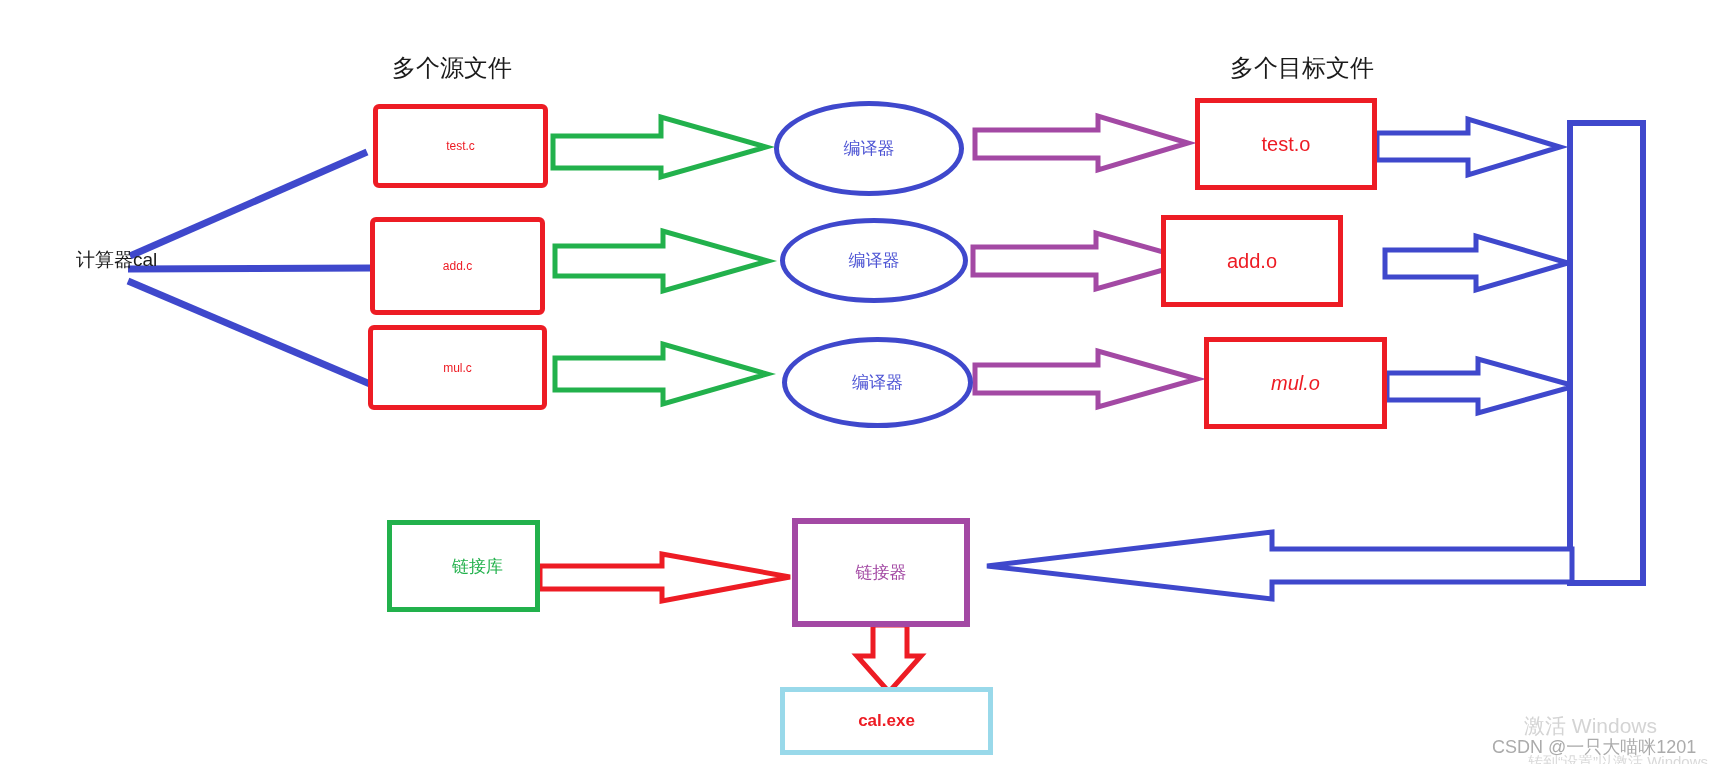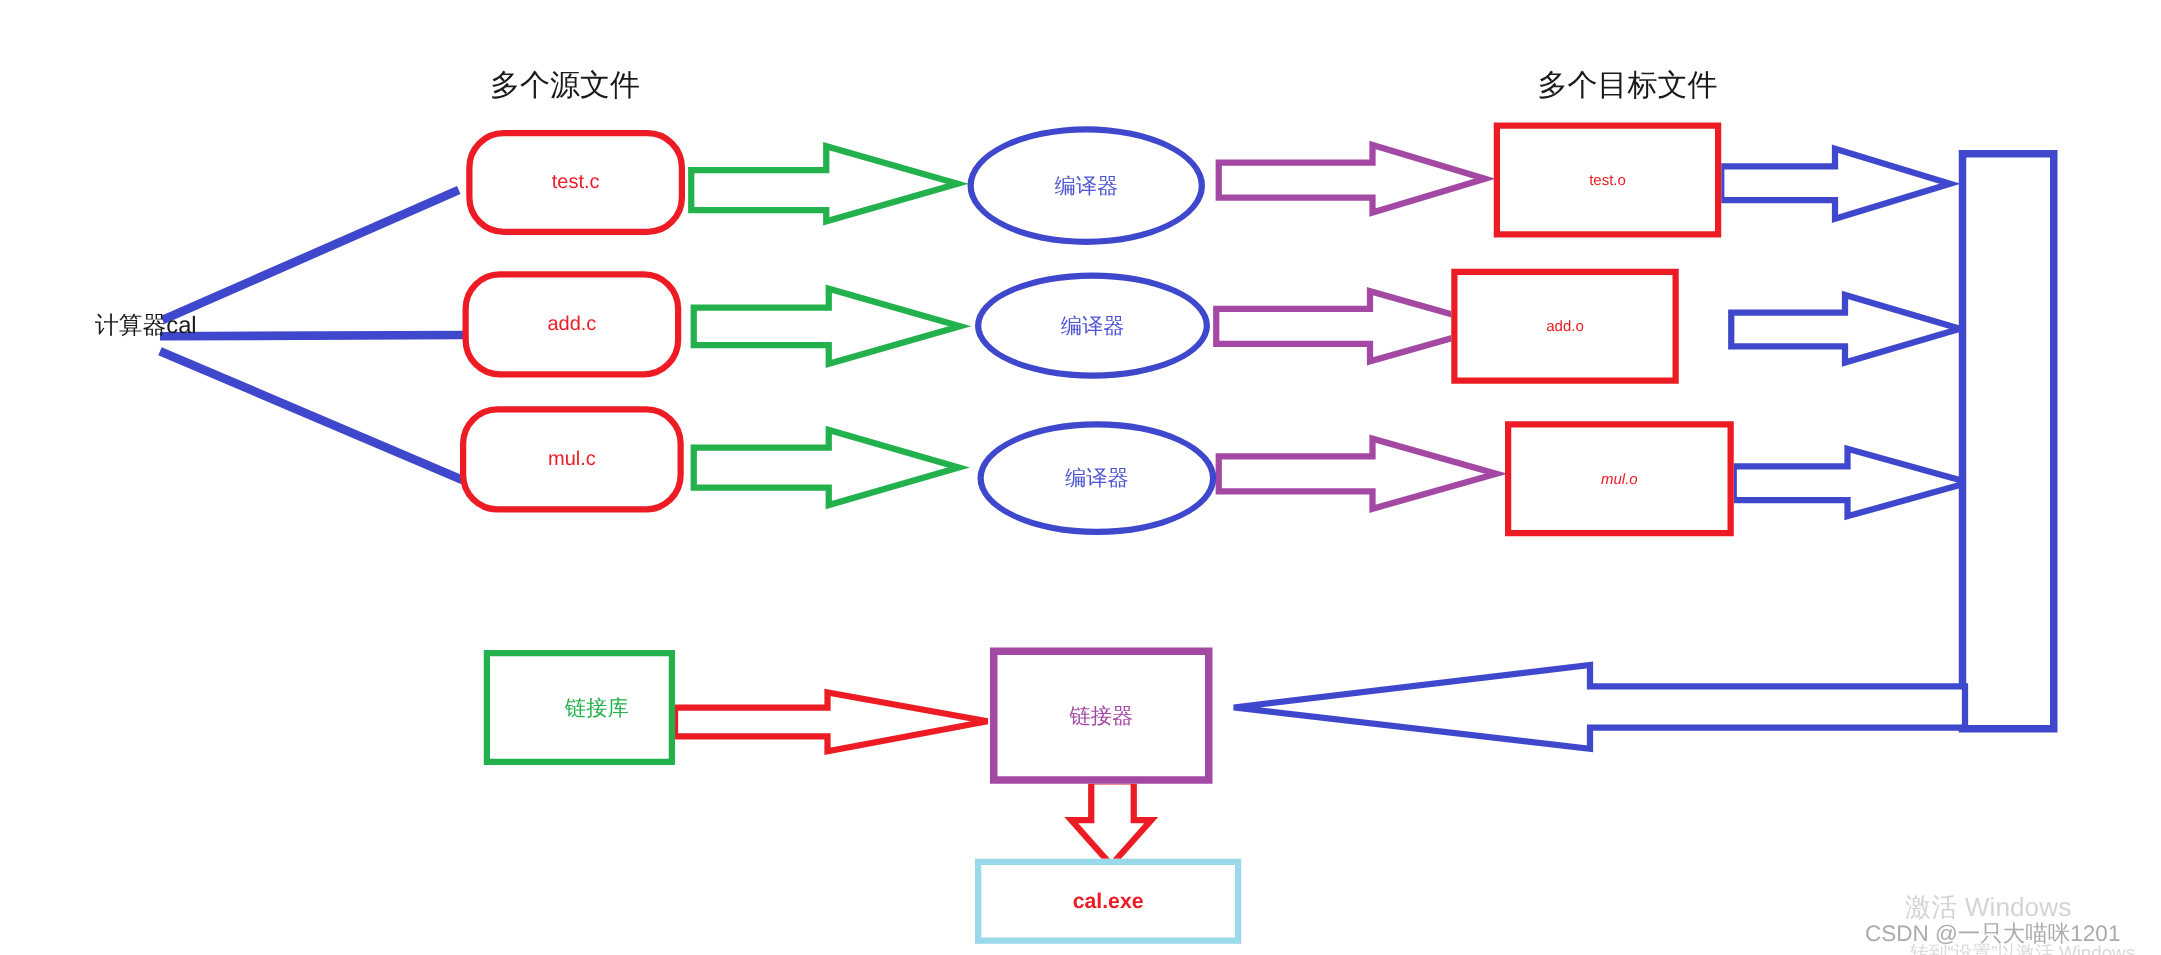--- a/index.html
+++ b/index.html
@@ -6,22 +6,22 @@
   body{
     width:1729px;height:764px;position:relative;overflow:hidden;
     background:#ffffff;
     font-family:"Liberation Sans","DejaVu Sans",sans-serif;
   }
   svg.canvas{position:absolute;left:0;top:0;}
   .node{
     position:absolute;display:flex;align-items:center;justify-content:center;
     box-sizing:border-box;background:#fff;text-align:center;
   }
-  .src-box{border:5px solid var(--red);border-radius:30px;color:var(--red);font-size:16px;}
-  .obj-box{border:5px solid var(--red);color:var(--red);font-size:12px;}
+  .src-box{border:5px solid var(--red);border-radius:6px;color:var(--red);font-size:12px;}
+  .obj-box{border:5px solid var(--red);color:var(--red);font-size:20px;}
   .ellipse{border:5px solid var(--blue);border-radius:50%;color:var(--blue-text);font-size:17px;}
   .lib-box{border:5px solid var(--green);color:var(--green);font-size:17px;padding-left:28px;}
   .linker-box{border:6px solid var(--purple);color:var(--purple);font-size:17px;}
   .exe-box{border:5px solid var(--lightblue);color:var(--red);font-size:17px;font-weight:bold;}
   .hdr{position:absolute;color:#1a1a1a;font-size:24px;white-space:nowrap;}
   .calc{position:absolute;color:#1a1a1a;font-size:19px;white-space:nowrap;}
   .wm{position:absolute;white-space:nowrap;}
   .wm-activate{color:#d4d4d4;font-size:21px;}
   .wm-credit{color:#ababab;font-size:18px;}
   .wm-settings{color:#d9d9d9;font-size:15px;}
@@ -56,21 +56,21 @@
   <polygon points="873,625 907,625 907,656 921,656 889,692 857,656 873,656" style="fill:#fff;stroke:var(--red);stroke-width:5"></polygon>
 </svg>
 
 <div class="hdr" style="left:392px;top:52px;">多个源文件</div>
 <div class="hdr" style="left:1230px;top:52px;">多个目标文件</div>
 <div class="calc" style="left:44px;top:247px;margin-left:32px;">计算器cal</div>
 
 <div class="node src-box" style="left:373px;top:104px;width:175px;height:84px;">
   <span>test.c</span>
 </div>
-<div class="node src-box" style="left:370px;top:217px;width:175px;height:85px;">
+<div class="node src-box" style="left:370px;top:217px;width:175px;height:98px;">
   <span>add.c</span>
 </div>
 <div class="node src-box" style="left:368px;top:325px;width:179px;height:85px;">
   <span>mul.c</span>
 </div>
 
 <div class="node ellipse" style="left:774px;top:101px;width:190px;height:95px;">
   <span>编译器</span>
 </div>
 <div class="node ellipse" style="left:780px;top:218px;width:188px;height:85px;">

